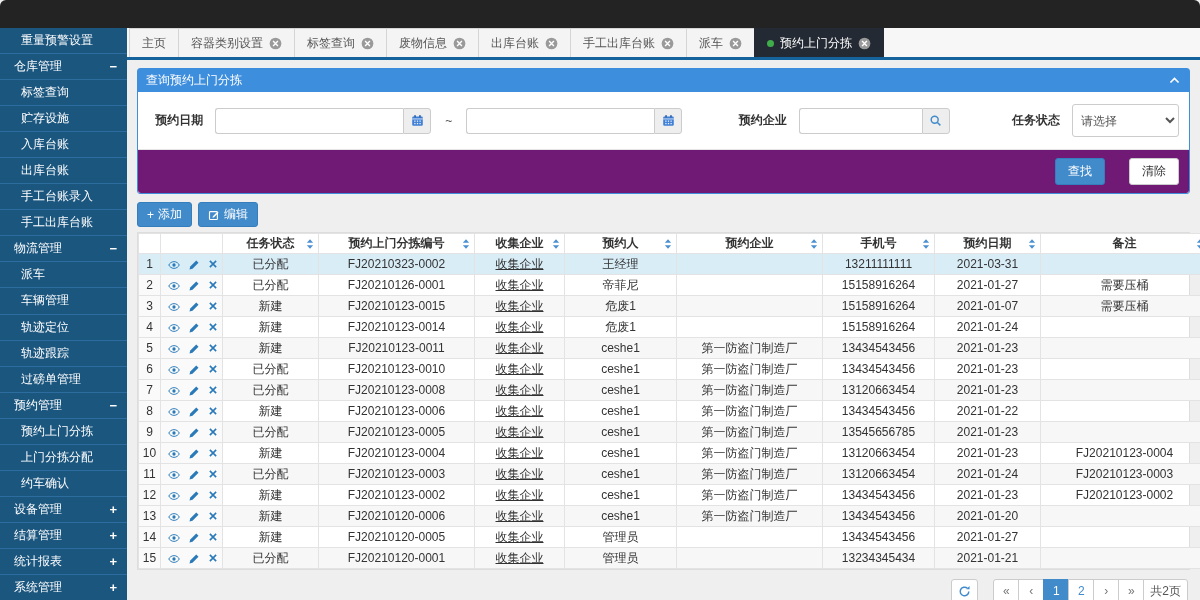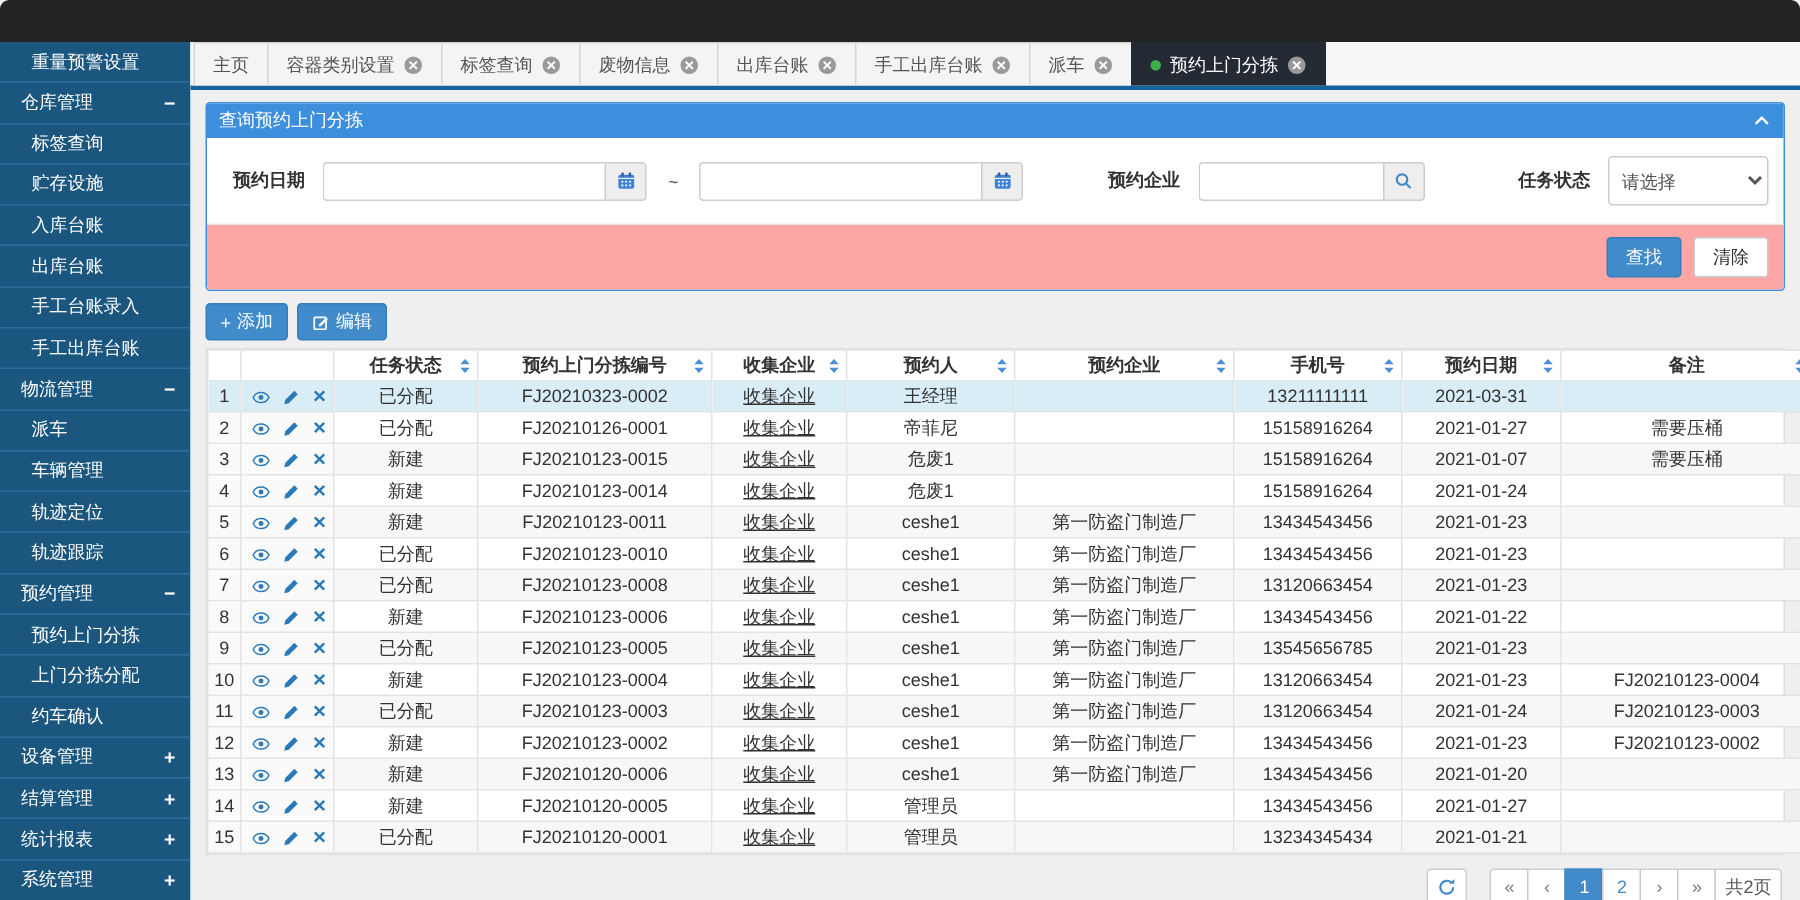--- a/index.html
+++ b/index.html
@@ -38,21 +38,21 @@
   .f-label{ font-weight:bold; color:#333; text-align:right; }
   .lbl1{ width:80px; margin-right:12px; }
   .lbl2{ width:90px; margin-left:42px; margin-right:12px; }
   .lbl3{ width:70px; margin-left:62px; margin-right:12px; }
   .input-group{ display:flex; }
   .input-group input{ height:26px; border:1px solid #ccc; border-right:none; border-radius:3px 0 0 3px; padding:0 6px; width:188px; font-size:12px; outline:none; }
   .input-group input.co{ width:123px; }
   .input-group .addon{ width:28px; height:26px; border:1px solid #ccc; border-radius:0 3px 3px 0; background:#eee; display:flex; align-items:center; justify-content:center; cursor:pointer; }
   .tilde{ margin:0 14px; color:#555; }
   select.status{ height:33px; width:150px; border:1px solid #ccc; border-radius:3px; background:#fff; color:#555; font-size:12px; padding:0 4px; }
-  .panel-footer{ background:#fca5a5; border-top:1px solid #e4e4e4; padding:8px 10px; display:flex; justify-content:flex-end; gap:8px; border-radius:0 0 3px 3px; }
+  .panel-footer{ background:#701a75; border-top:1px solid #e4e4e4; padding:8px 10px; display:flex; justify-content:flex-end; gap:24px; border-radius:0 0 3px 3px; }
 
   .btn{ font-size:12px; border-radius:3px; padding:4px 12px; cursor:pointer; border:1px solid transparent; display:inline-flex; align-items:center; gap:4px; }
   .btn.primary{ background:var(--accent); border-color:#357ebd; color:#fff; }
   .btn.default{ background:#fff; border-color:#ccc; color:#333; }
   .btn.sm{ padding:3px 9px; }
 
   
   .toolbar{ margin:8px 0 0 0; display:flex; gap:6px; flex:0 0 auto; }
 
   
@@ -118,20 +118,23 @@
           <span>派车</span>
         </div>
         <div class="side-item child">
           <span>车辆管理</span>
         </div>
         <div class="side-item child">
           <span>轨迹定位</span>
         </div>
         <div class="side-item child">
           <span>轨迹跟踪</span>
+        </div>
+        <div class="side-item child">
+          <span>过磅单管理</span>
         </div>
         <div class="side-item group">
           <span>预约管理</span>
           <span class="toggle">−</span>
         </div>
         <div class="side-item child">
           <span>预约上门分拣</span>
         </div>
         <div class="side-item child">
           <span>上门分拣分配</span>

